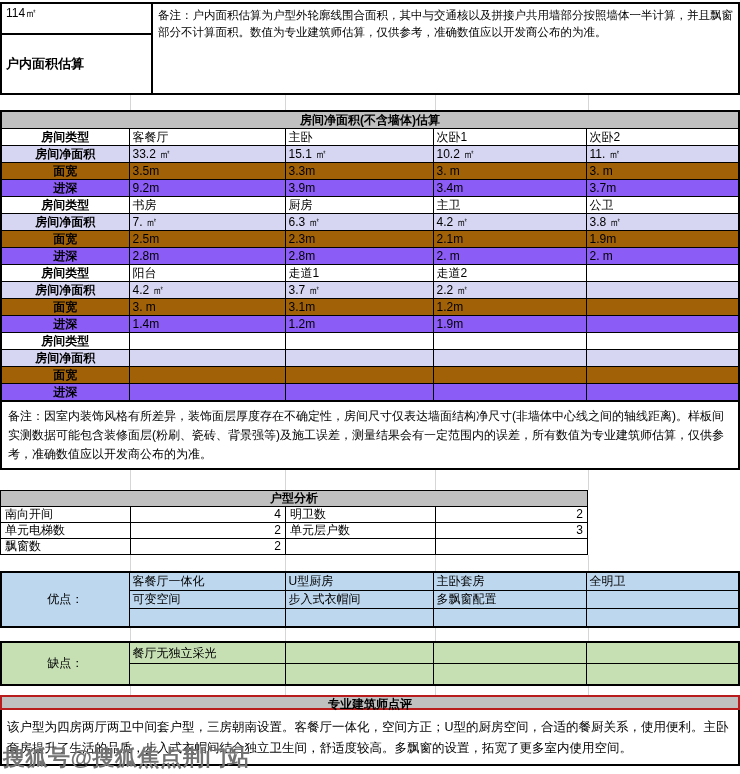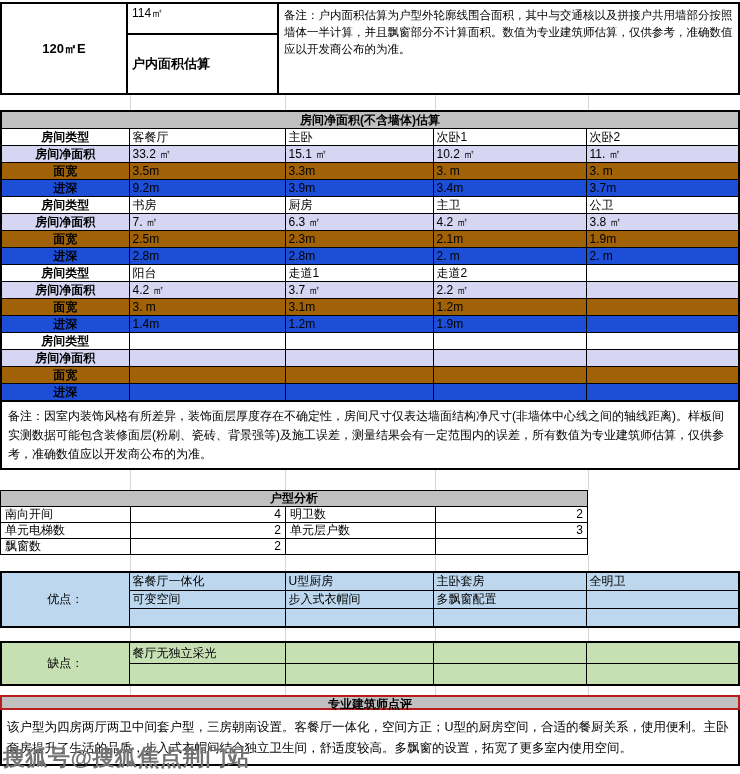--- a/index.html
+++ b/index.html
@@ -26,21 +26,21 @@
   }
   .g15 { height:15px; } .g20 { height:20px; } .g16 { height:16px; }
   .g13 { height:13px; } .g9 { height:9px; }
   
   table.grid { border-collapse:collapse; table-layout:fixed; width:740px; border:2px solid #000; }
   table.grid td { border:1px solid #000; height:16px; font-size:12px; padding:0 3px; line-height:15px; overflow:hidden; white-space:nowrap; }
   td.sechead { background:#C0C0C0; text-align:center; font-weight:bold; height:15px; }
   td.rl { font-weight:bold; text-align:center; }
   tr.r-area td { background:#D6D6F2; }
   tr.r-width td { background:#a16207; }
-  tr.r-depth td { background:#1d4ed8;margin-left:38px; }
+  tr.r-depth td { background:#8b5cf6;margin-left:38px; }
   .notebox { border:2px solid #000; border-top:none; padding:5px 6px 4px; font-size:12px; line-height:19px; box-sizing:border-box; }
   
   table.analysis { border-collapse:collapse; table-layout:fixed; width:588px; }
   table.analysis td { border:1px solid #000; height:15px; font-size:12px; padding:0 4px; line-height:15px; overflow:hidden; white-space:nowrap; }
   table.analysis td.val { text-align:right; }
   td.bl { border-left:2px solid #000; } td.br { border-right:2px solid #000; }
   td.bt { border-top:2px solid #000; } td.bb { border-bottom:2px solid #000; }
   td.nb { border:none; background:#fff; }
   
   table.pros td { background:#BDD7EE; height:17px; }
@@ -51,21 +51,20 @@
   .revbox { border:2px solid #000; border-top:none; height:56px; padding:7px 5px 0; font-size:12.5px; line-height:21px; box-sizing:border-box; }
   
   .watermark { position:absolute; left:3px; bottom:1px; font-size:22px; font-weight:bold; color:#737373; white-space:nowrap; letter-spacing:0.5px; }
 </style>
 </head>
 <body>
 
 <div class="sheet">
 
   <div class="toprow">
-    <div class="topcell tc1">120㎡E</div>
     <div class="topcell tc3">
       <div class="area-val">114㎡</div>
       <div class="area-title">户内面积估算</div>
     </div>
     <div class="topcell tc4">备注：户内面积估算为户型外轮廓线围合面积，其中与交通核以及拼接户共用墙部分按照墙体一半计算，并且飘窗部分不计算面积。数值为专业建筑师估算，仅供参考，准确数值应以开发商公布的为准。</div>
   </div>
 
   <div class="gap g15"></div>
 
   <table class="grid">

